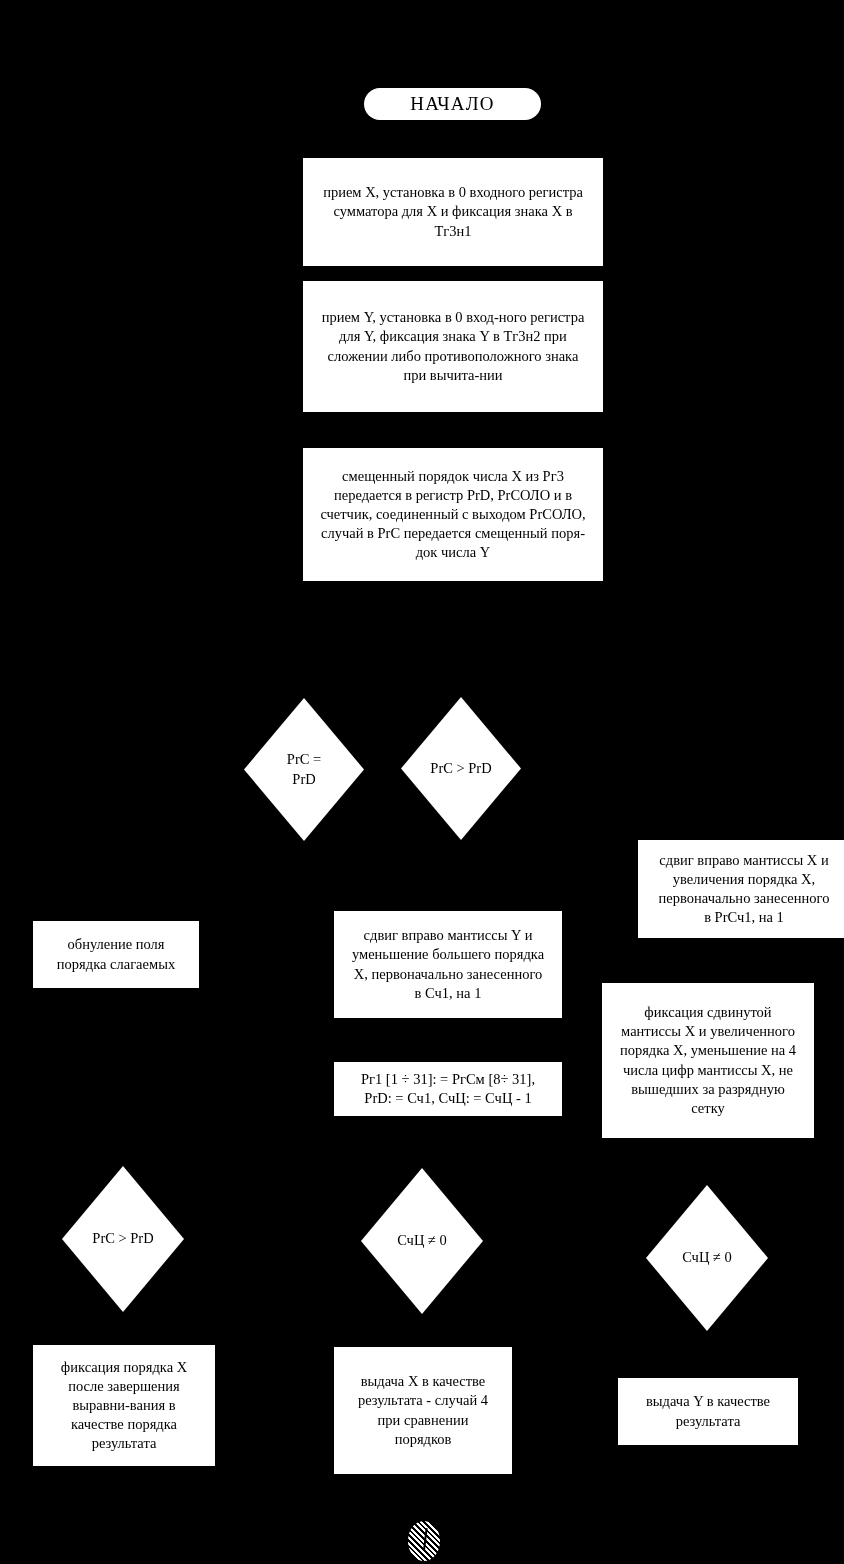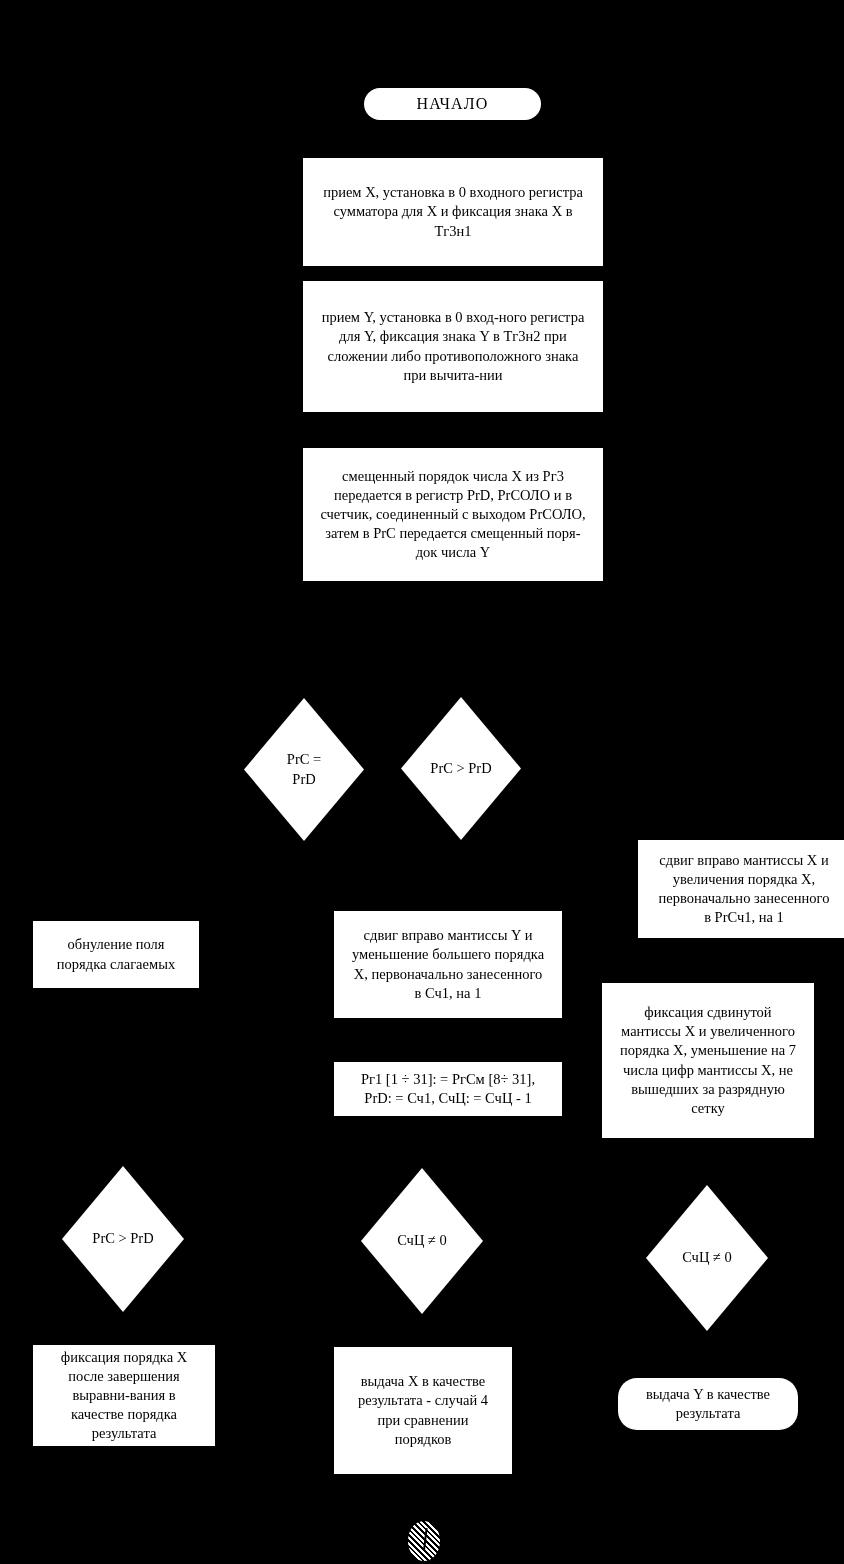--- a/index.html
+++ b/index.html
@@ -33,21 +33,21 @@
     font-size: 14.5px;
     padding: 4px 16px;
   }
   .proc .txt {
     display: block;
     width: 100%;
     white-space: pre-line;
   }
   .terminator {
     border-radius: 22px;
-    font-size: 16px;
+    font-size: 19px;
     letter-spacing: 1.2px;
   }
   
   .decision {
     background: transparent;
   }
   .decision .dia-bg {
     position: absolute;
     inset: 0;
     background: #ffffff;
@@ -97,21 +97,21 @@
 
   <div class="node proc" style="left:303px; top:158px; width:300px; height:108px;">
     <span class="txt">прием X, установка в 0 входного регистра сумматора для X и фиксация знака X в Тг3н1</span>
   </div>
 
   <div class="node proc" style="left:303px; top:281px; width:300px; height:131px;">
     <span class="txt">прием Y, установка в 0 вход-ного регистра для Y, фиксация знака Y в Тг3н2 при сложении либо противоположного знака при вычита-нии</span>
   </div>
 
   <div class="node proc" style="left:303px; top:448px; width:300px; height:133px;">
-    <span class="txt">смещенный порядок числа X из Рг3 передается в регистр PrD, PrСОЛО и в счетчик, соединенный с выходом PrСОЛО, затем в PrC передается смещенный поря-док числа Y</span>
+    <span class="txt">смещенный порядок числа X из Рг3 передается в регистр PrD, PrСОЛО и в счетчик, соединенный с выходом PrСОЛО, случай в PrC передается смещенный поря-док числа Y</span>
   </div>
 
   <div class="node decision" style="left:244px; top:698px; width:120px; height:143px;">
     <span class="dia-bg"></span>
     <span class="dia-label">PrC =
 PrD</span>
   </div>
 
   <div class="node decision" style="left:401px; top:697px; width:120px; height:143px;">
     <span class="dia-bg"></span>
@@ -128,47 +128,47 @@
 
   <div class="node proc" style="left:638px; top:840px; width:212px; height:98px;">
     <span class="txt">сдвиг вправо мантиссы X и увеличения порядка X, первоначально занесенного в PrСч1, на 1</span>
   </div>
 
   <div class="node proc" style="left:334px; top:1062px; width:228px; height:54px;">
     <span class="txt">Рг1 [1 ÷ 31]: = РгСм [8÷ 31], PrD: = Сч1, СчЦ: = СчЦ - 1</span>
   </div>
 
   <div class="node proc" style="left:602px; top:983px; width:212px; height:155px;">
-    <span class="txt">фиксация сдвинутой мантиссы X и увеличенного порядка X, уменьшение на 7 числа цифр мантиссы X, не вышедших за разрядную сетку</span>
+    <span class="txt">фиксация сдвинутой мантиссы X и увеличенного порядка X, уменьшение на 4 числа цифр мантиссы X, не вышедших за разрядную сетку</span>
   </div>
 
   <div class="node decision" style="left:62px; top:1166px; width:122px; height:146px;">
     <span class="dia-bg"></span>
     <span class="dia-label">PrC &gt; PrD</span>
   </div>
 
   <div class="node decision" style="left:361px; top:1168px; width:122px; height:146px;">
     <span class="dia-bg"></span>
     <span class="dia-label">СчЦ ≠ 0</span>
   </div>
 
   <div class="node decision" style="left:646px; top:1185px; width:122px; height:146px;">
     <span class="dia-bg"></span>
     <span class="dia-label">СчЦ ≠ 0</span>
   </div>
 
-  <div class="node proc" style="left:33px; top:1345px; width:182px; height:101px;">
+  <div class="node proc" style="left:33px; top:1345px; width:182px; height:121px;">
     <span class="txt">фиксация порядка X после завершения выравни-вания в качестве порядка результата</span>
   </div>
 
   <div class="node proc" style="left:334px; top:1347px; width:178px; height:127px;">
     <span class="txt">выдача X в качестве результата - случай 4 при сравнении порядков</span>
   </div>
 
-  <div class="node proc" style="left:618px; top:1378px; width:180px; height:52px;border-radius:19px;">
+  <div class="node proc" style="left:618px; top:1378px; width:180px; height:67px;">
     <span class="txt">выдача Y в качестве результата</span>
   </div>
 
   <div class="hatch-ellipse" style="left:408px; top:1521px; width:32px; height:40px;">
     <span class="needle"></span>
   </div>
 
 </div>
 
 </body></html>

